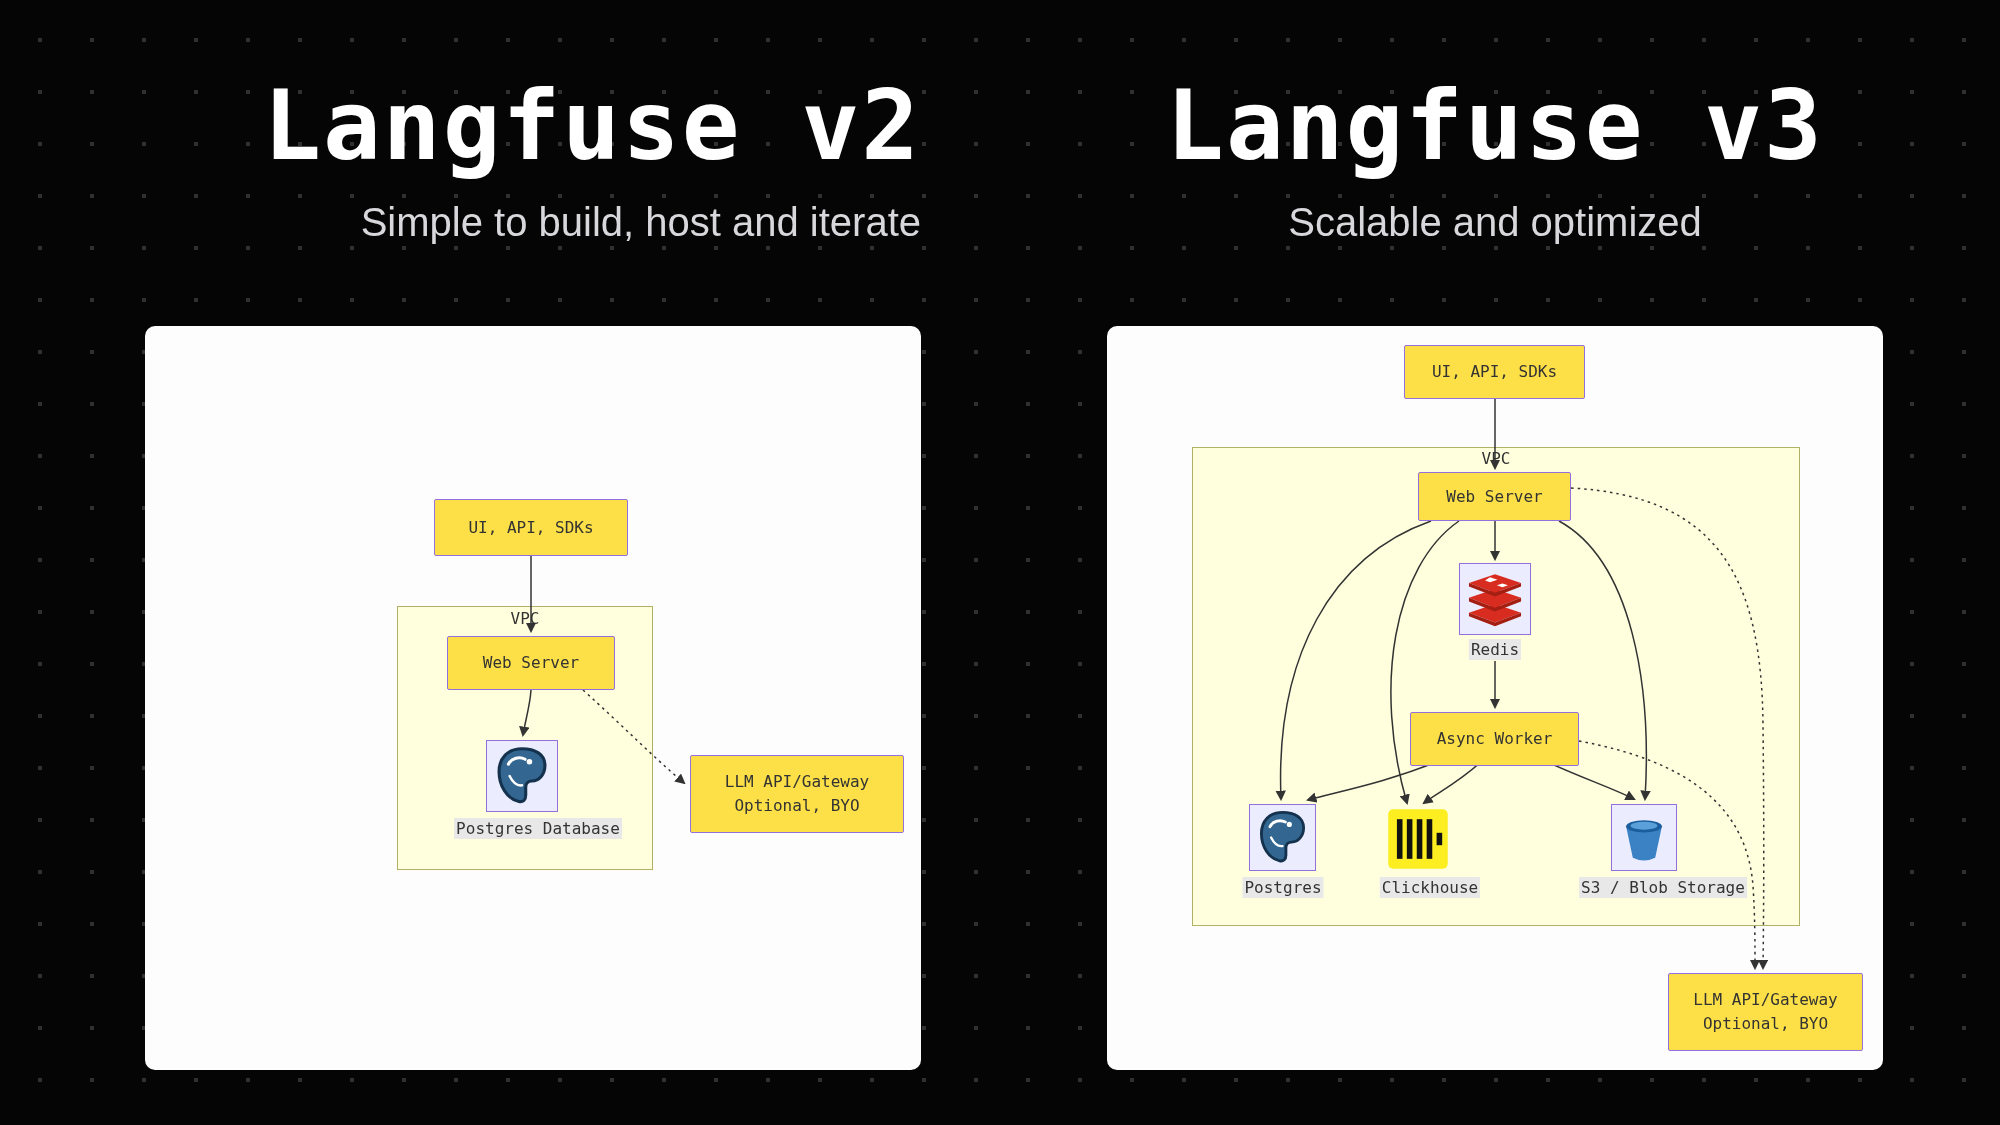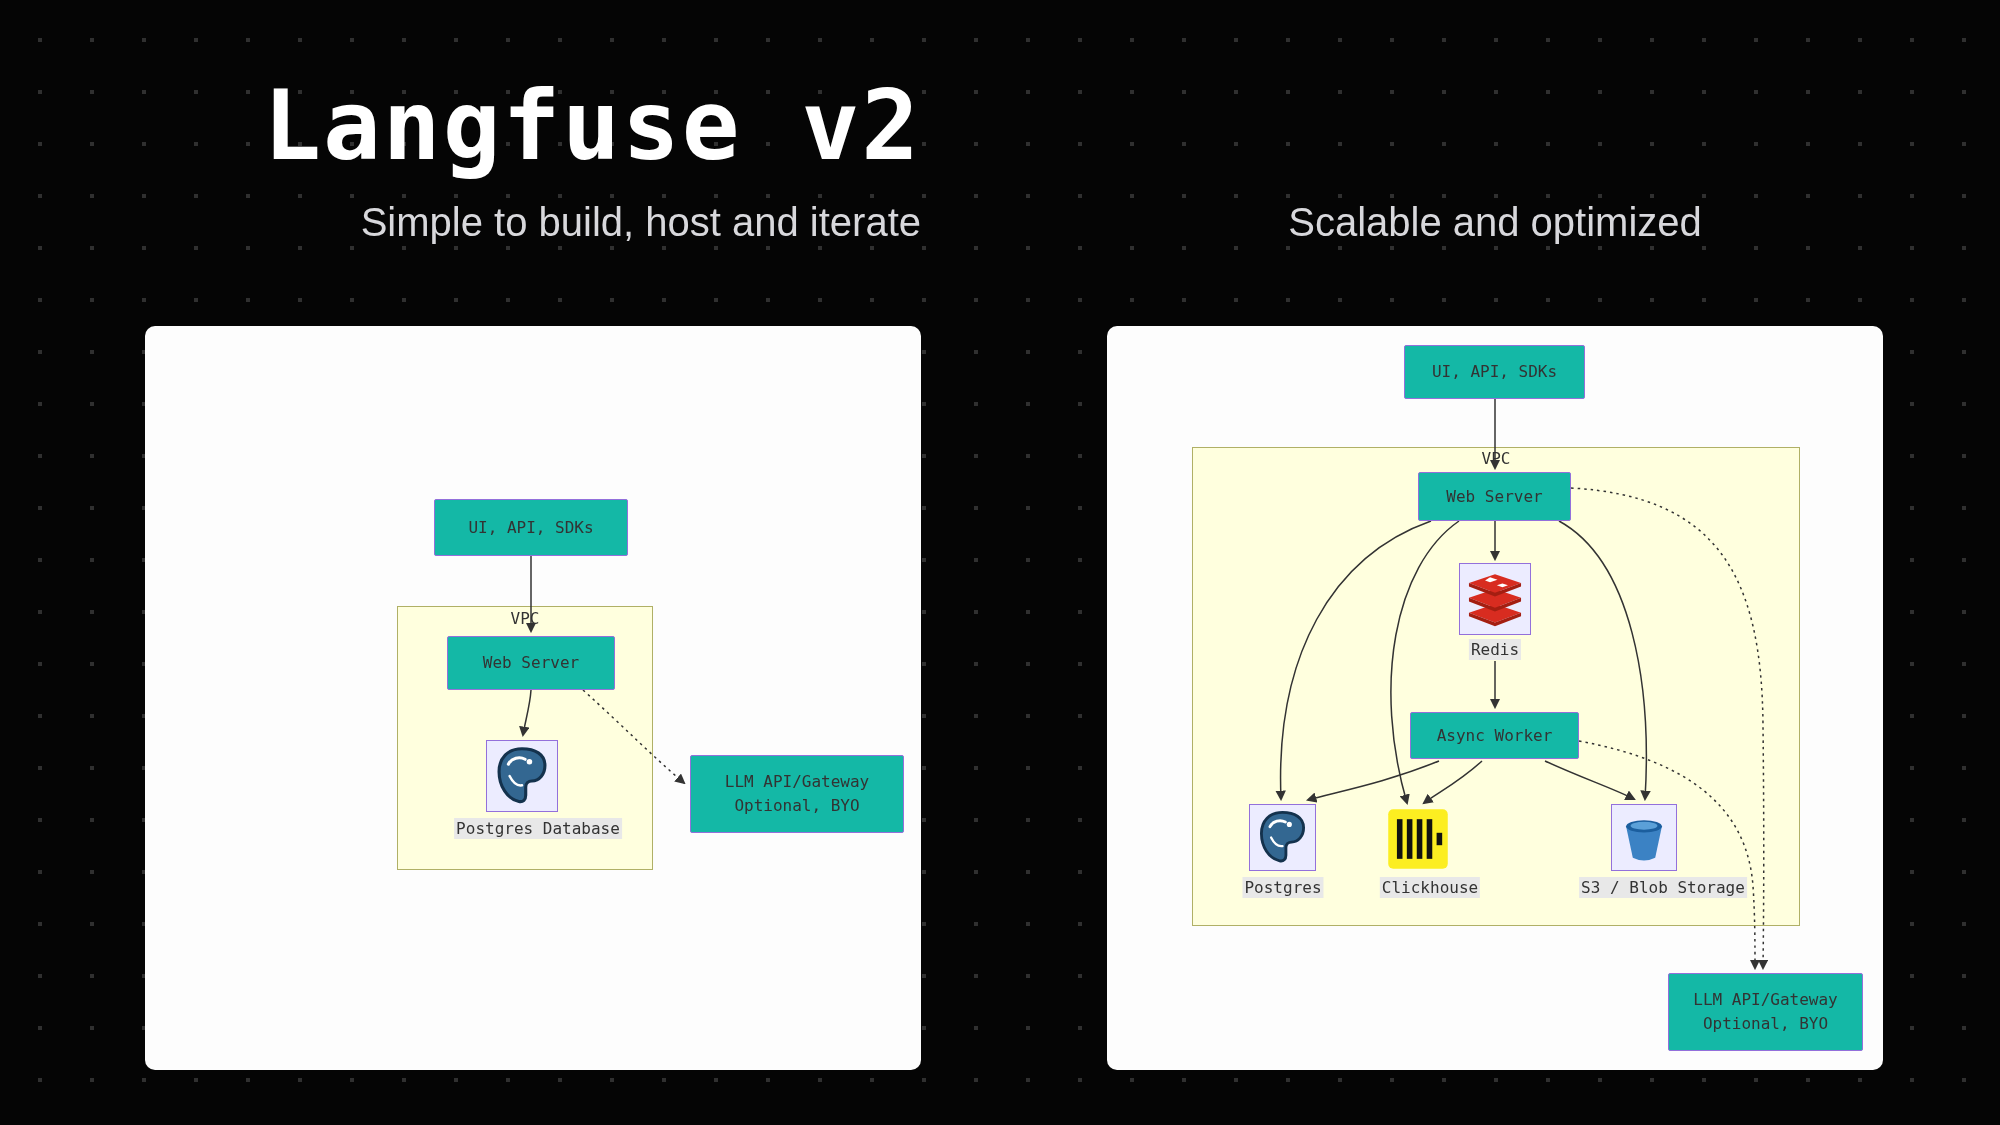--- a/index.html
+++ b/index.html
@@ -59,21 +59,21 @@
   }
   .vpc-label {
     position:absolute;
     transform:translateX(-50%);
     font-size:16px;
     color:#333;
     background:transparent;
   }
   .node {
     position:absolute;
-    background:#14b8a6;
+    background:#fde047;
     border:1px solid #9370DB;
     border-radius:2px;
     color:#333;
     font-size:16px;
     display:flex;
     flex-direction:column;
     align-items:center;
     justify-content:center;
     text-align:center;
     line-height:1.5;
@@ -153,20 +153,21 @@
     </div>
     <div class="icon-label" style="left:393px; top:492px;">Postgres Database</div>
 
     <div class="node" style="left:545px; top:429px; width:214px; height:78px;">
       <span>LLM API/Gateway</span>
       <span>Optional, BYO</span>
     </div>
 
   </div>
 
+  <h1 class="title t-v3">Langfuse v3</h1>
   <p class="subtitle t-v3">Scalable and optimized</p>
 
   <div class="card card-v3">
 
     <div class="vpc" style="left:85px; top:121px; width:608px; height:479px;"></div>
 
     <svg class="edges" width="776" height="744" viewBox="0 0 776 744">
       <defs>
         <marker id="ah3" viewBox="0 0 10 10" refX="8" refY="5" markerWidth="7" markerHeight="7" orient="auto-start-reverse">
           <path d="M0,0 L10,5 L0,10 z" fill="#333333"></path>
@@ -202,21 +203,21 @@
         <path d="M50 34 L92 48 L50 64 L8 48 Z" fill="#d82c20"></path>
         <path d="M8 48 L8 54 L50 70 L92 54 L92 48 L50 64 Z" fill="#a41e11"></path>
         <path d="M50 10 L92 24 L50 40 L8 24 Z" fill="#d82c20"></path>
         <path d="M8 24 L8 30 L50 46 L92 30 L92 24 L50 40 Z" fill="#a41e11"></path>
         <path d="M42 15 L54 19 L42 23 L34 20 Z" fill="#ffffff"></path>
         <path d="M62 25 L71 28 L62 31 L53 28 Z" fill="#ffffff"></path>
       </svg>
     </div>
     <div class="icon-label" style="left:388px; top:313px;">Redis</div>
 
-    <div class="node" style="left:303px; top:386px; width:169px; height:47px;">
+    <div class="node" style="left:303px; top:386px; width:169px; height:54px;">
       <span>Async Worker</span>
     </div>
 
     <div class="icon-node" style="left:142px; top:478px; width:67px; height:67px;">
       <svg viewBox="0 0 100 100">
         <path d="M50 6 C27 6 13 21 13 43 C13 66 26 87 45 91 C52 92.5 56 88 56 81 L56 68 C56 62 60 58 66 58 C78 58 87 47 87 33 C87 15 71 6 50 6 Z" fill="#336791" stroke="#14324d" stroke-width="5" stroke-linejoin="round"></path>
         <circle cx="62" cy="27" r="4.5" fill="#ffffff"></circle>
         <path d="M28 31 C33 21 46 18 55 23" stroke="#ffffff" stroke-width="5" fill="none" stroke-linecap="round"></path>
         <path d="M30 50 C36 62 44 66 50 65" stroke="#ffffff" stroke-width="4" fill="none" stroke-linecap="round"></path>
       </svg>

